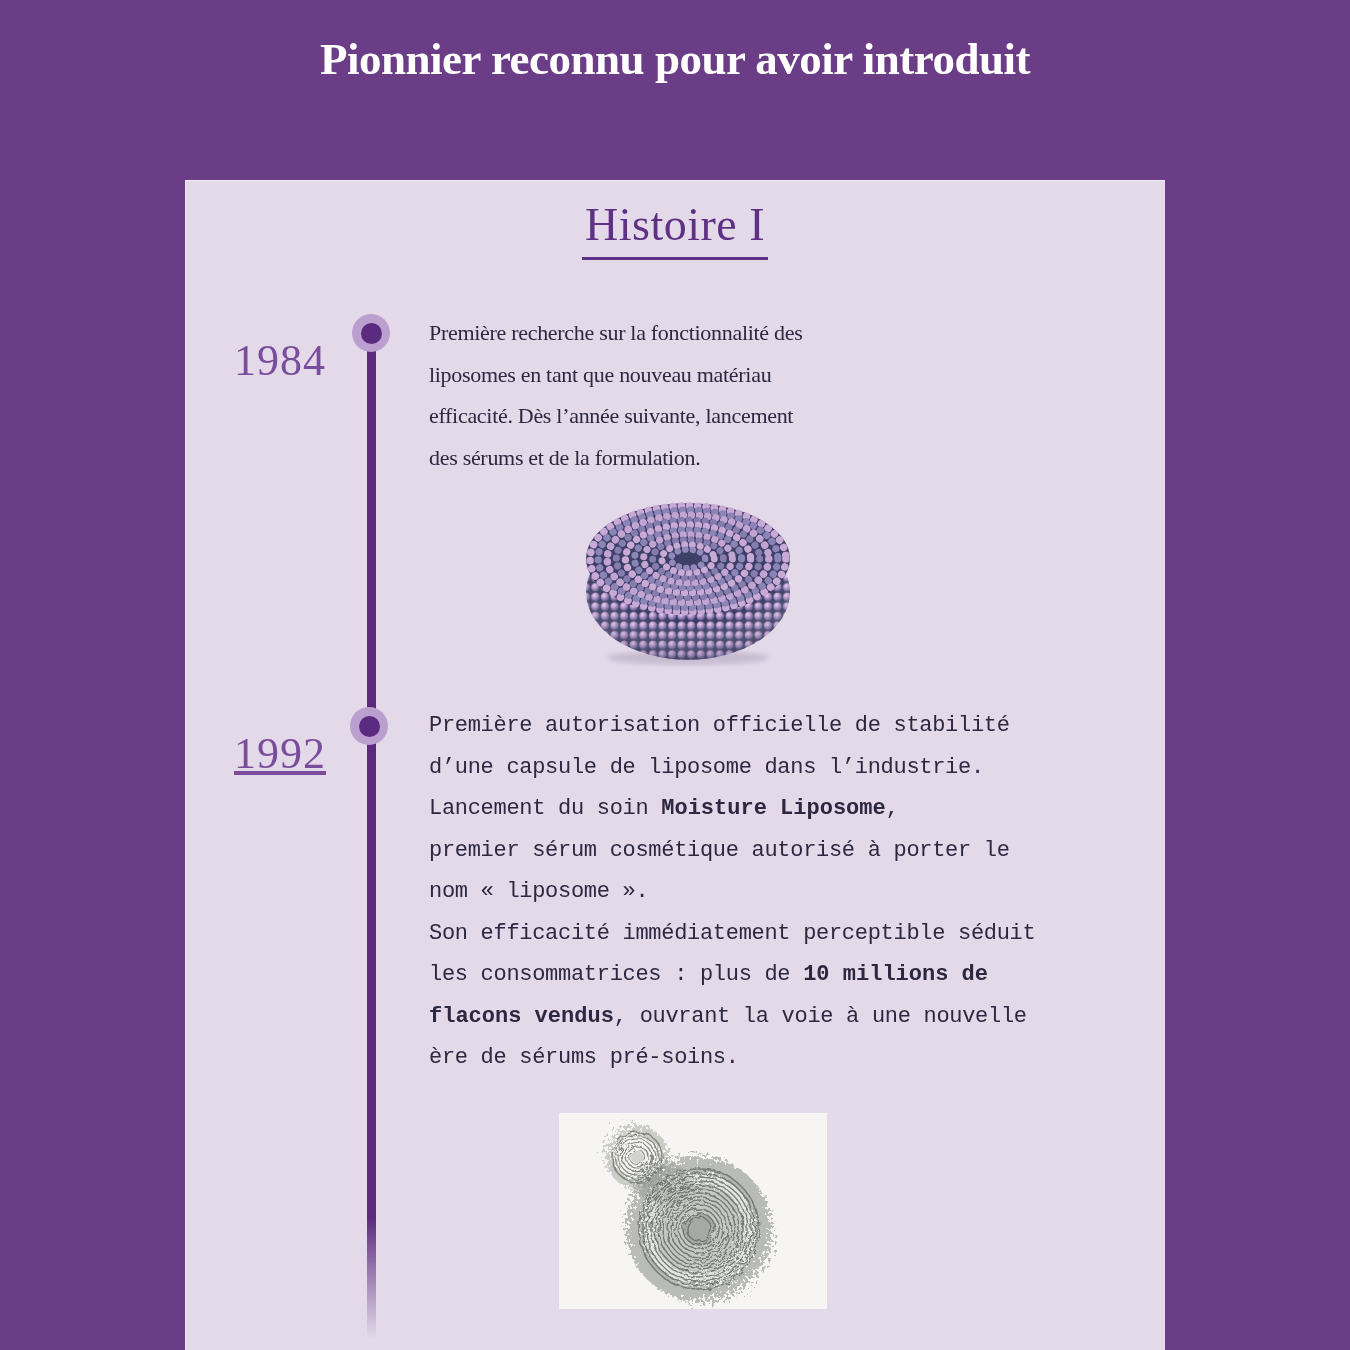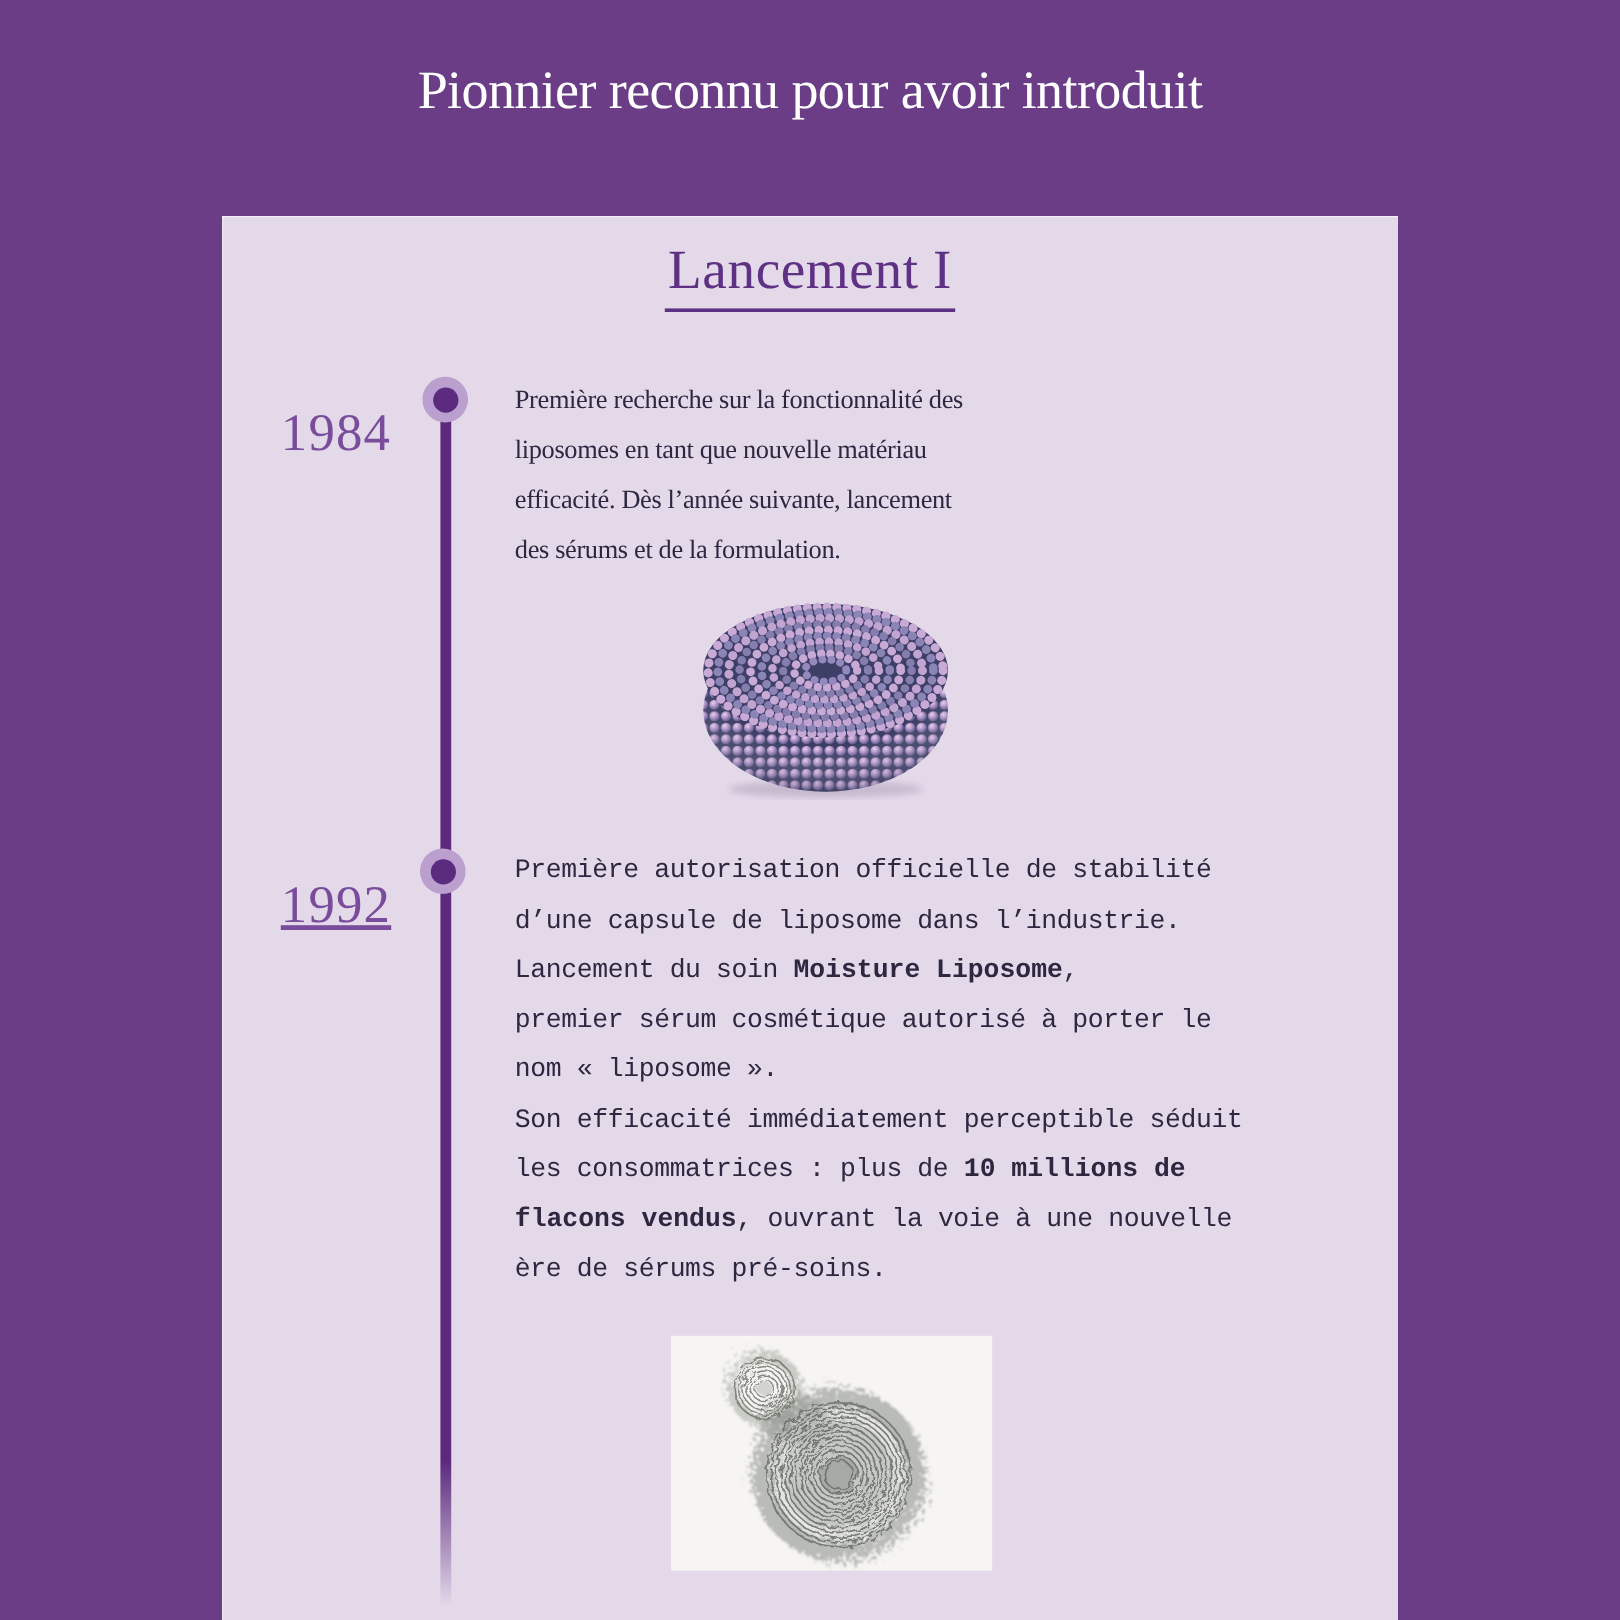--- a/index.html
+++ b/index.html
@@ -14,23 +14,23 @@
     --title:#ffffff;
   }
   html,body{margin:0;padding:0;}
   body{background:#444;}
   .stage{
     position:relative;width:1350px;height:1350px;overflow:hidden;
     background:var(--bg);
     font-family:"Liberation Serif", serif;
   }
   .header-title{
-    position:absolute;top:51px;left:0;width:1350px;
+    position:absolute;top:35px;left:0;width:1350px;
     text-align:center;color:var(--title);
-    font-size:45px;line-height:49px;font-weight:normal;letter-spacing:-0.5px;
+    font-size:45px;line-height:49px;font-weight:bold;letter-spacing:-0.5px;
   }
   .card{
     position:absolute;left:185px;top:180px;width:980px;height:1170px;
     background:var(--card);
     box-shadow:inset 0 1px 0 rgba(255,255,255,.55), inset 1px 0 0 rgba(255,255,255,.35);
   }
   .heading-row{position:absolute;top:20px;left:0;width:100%;text-align:center;}
   .heading{
     display:inline-block;color:var(--heading);font-size:46px;line-height:50px;
     border-bottom:3px solid var(--heading);padding:0 3px 7px 3px;letter-spacing:0.5px;
@@ -67,30 +67,30 @@
 </head>
 <body>
 
 <div class="stage">
 
   <div class="header-title"><span>Pionnier reconnu pour avoir introduit</span><br></div>
 
   <div class="card">
 
     <div class="heading-row">
-      <span class="heading">Lancement I</span>
+      <span class="heading">Histoire I</span>
     </div>
 
     <div class="timeline-line"></div>
 
     <div class="dot dot-1984">
       <span class="dot-inner"></span>
     </div>
     <div class="year year-1984">1984</div>
-    <div class="event-text text-1984"><span>Première recherche sur la fonctionnalité des</span><br><span>liposomes en tant que nouvelle matériau</span><br><span>efficacité. Dès l’année suivante, lancement</span><br><span>des sérums et de la formulation.</span></div>
+    <div class="event-text text-1984"><span>Première recherche sur la fonctionnalité des</span><br><span>liposomes en tant que nouveau matériau</span><br><span>efficacité. Dès l’année suivante, lancement</span><br><span>des sérums et de la formulation.</span></div>
 
     <div class="figure fig-liposome">
       <svg viewBox="0 0 212 170" aria-hidden="true">
         <defs>
           <radialGradient id="beadG" cx="38%" cy="32%" r="75%">
             <stop offset="0%" stop-color="#ecd0ec"></stop>
             <stop offset="45%" stop-color="#b193c9"></stop>
             <stop offset="100%" stop-color="#4c4f7e"></stop>
           </radialGradient>
           <pattern id="beadPat" patternUnits="userSpaceOnUse" width="9.5" height="9.5">

